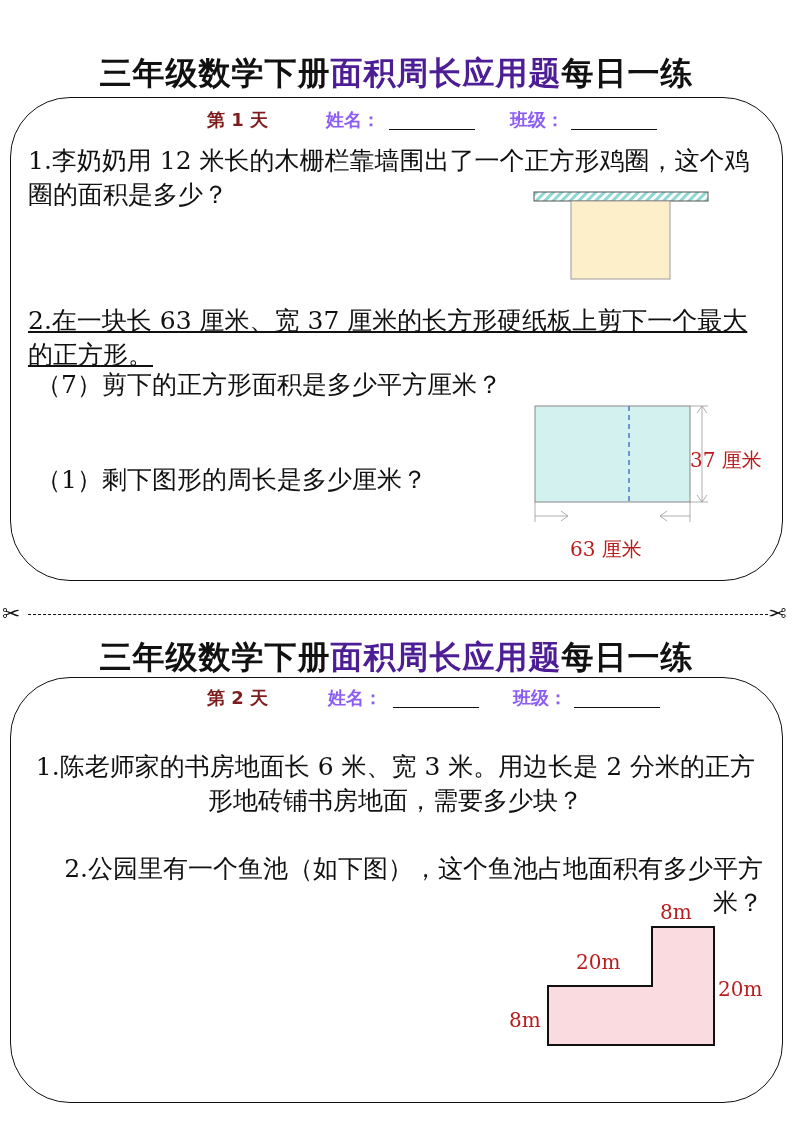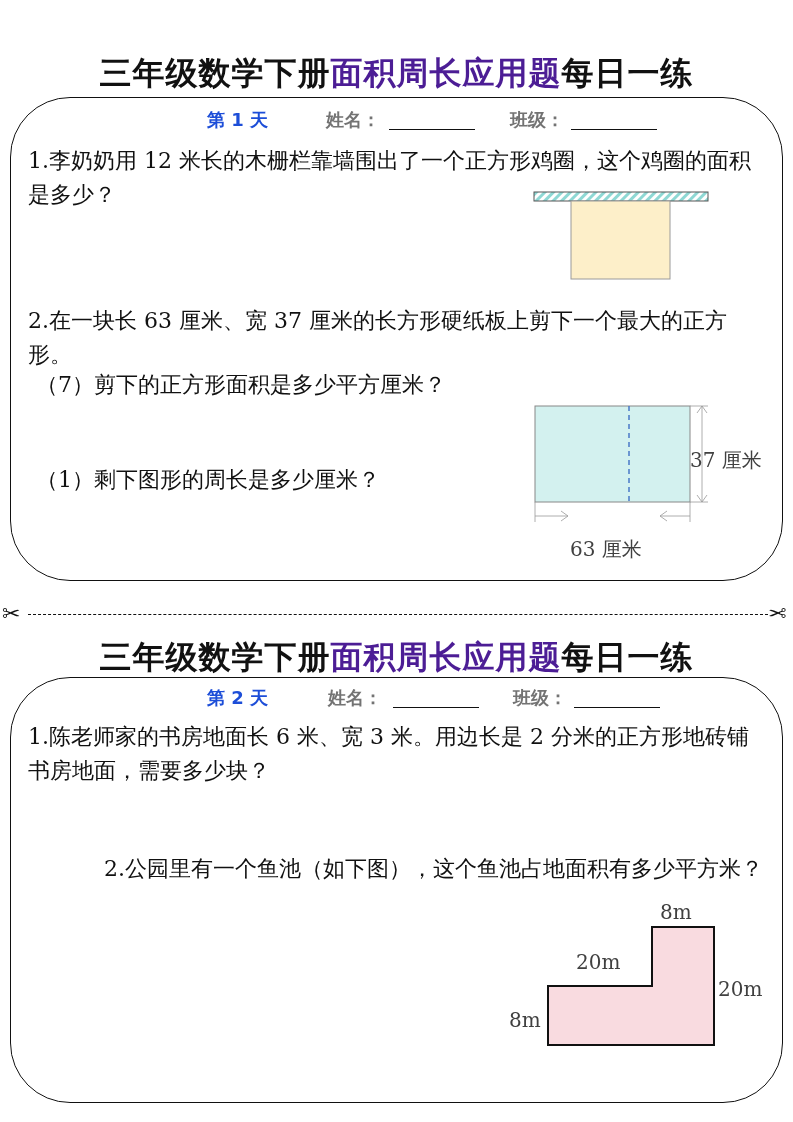--- a/index.html
+++ b/index.html
@@ -19,42 +19,42 @@
       background: transparent;
     }
     .card1 { top: 97px; height: 484px; }
     .card2 { top: 677px; height: 426px; }
 
     .header-row {
       position: absolute; left: 0; width: 773px; height: 30px;
       font-family: "DejaVu Sans", "Liberation Sans", sans-serif;
       font-size: 18px; font-weight: bold;
     }
-    .day { position: absolute; color: #1d4ed8; }
-    .lbl { position: absolute; color: #737373; font-family: Liberation Mono, monospace; }
+    .day { position: absolute; color: #7f1d1d; }
+    .lbl { position: absolute; color: #8b5cf6; font-family: Liberation Mono, monospace; }
     .blank { position: absolute; border-bottom: 1.5px solid #111; height: 20px; }
 
     .q {
       position: absolute; left: 28px; width: 735px;
-      font-size: 22px; line-height: 34px; color: #111;
+      font-size: 25px; line-height: 34px; color: #111;
       font-family: "DejaVu Serif", "Liberation Serif", serif;
     }
 
     .scissors {
       position: absolute; top: 603px; font-size: 22px; color: #111;
       font-family: "DejaVu Sans", sans-serif; line-height: 22px;
     }
     .cutline {
       position: absolute; left: 28px; top: 614px; width: 740px;
       border-top: 1.5px dashed #111;
     }
 
     .fig { position: absolute; }
     .dimlbl {
-      position: absolute; font-size: 20px; color: #404040;
+      position: absolute; font-size: 20px; color: #b91c1c;
       font-family: "DejaVu Serif", "Liberation Serif", serif; white-space: nowrap;
     }
   </style>
 </head>
 <body>
 
 <div class="title" style="top:52px;">
   <span>三年级数学下册</span><span class="hl">面积周长应用题</span><span>每日一练</span>
 </div>
 
@@ -74,21 +74,21 @@
   <defs>
     <pattern id="hatch" width="6" height="6" patternUnits="userSpaceOnUse" patternTransform="rotate(45)">
       <rect width="6" height="6" fill="#ffffff"></rect>
       <rect width="3" height="6" fill="#8ed8d4"></rect>
     </pattern>
   </defs>
   <rect x="4" y="4" width="174" height="9" fill="url(#hatch)" stroke="#555" stroke-width="1"></rect>
   <rect x="41" y="13" width="99" height="78" fill="#fdefc9" stroke="#9a9a9a" stroke-width="1"></rect>
 </svg>
 
-<div class="q" style="top:304px;">2.在一块长 63 厘米、宽 37 厘米的长方形硬纸板上剪下一个最大的正方形。</div>
+<div class="q" style="top:304px;text-decoration:underline;">2.在一块长 63 厘米、宽 37 厘米的长方形硬纸板上剪下一个最大的正方形。</div>
 <div class="q" style="top:368px;left:36px;">（7）剪下的正方形面积是多少平方厘米？</div>
 <div class="q" style="top:463px;left:36px;">（1）剩下图形的周长是多少厘米？</div>
 
 <svg class="fig" style="left:530px;top:400px;" width="180" height="125">
   <rect x="5" y="6" width="155" height="96" fill="#d3f1ef" stroke="#888" stroke-width="1"></rect>
   <line x1="99" y1="6" x2="99" y2="102" stroke="#4a78c8" stroke-width="1.5" stroke-dasharray="5,4"></line>
 
   <line x1="160" y1="6" x2="178" y2="6" stroke="#999" stroke-width="0.8"></line>
   <line x1="160" y1="102" x2="178" y2="102" stroke="#999" stroke-width="0.8"></line>
   <line x1="172" y1="6" x2="172" y2="102" stroke="#999" stroke-width="0.8"></line>
@@ -116,21 +116,21 @@
 <div class="card card2"></div>
 
 <div class="header-row" style="top:686px;left:10px;">
   <span class="day" style="left:197px;">第 2 天</span>
   <span class="lbl" style="left:318px;">姓名：</span>
   <span class="blank" style="left:383px;top:2px;width:86px;"></span>
   <span class="lbl" style="left:503px;">班级：</span>
   <span class="blank" style="left:564px;top:2px;width:86px;"></span>
 </div>
 
-<div class="q" style="top:720px;">1.陈老师家的书房地面长 6 米、宽 3 米。用边长是 2 分米的正方形地砖铺书房地面，需要多少块？</div>
+<div class="q" style="top:750px;text-align:center;">1.陈老师家的书房地面长 6 米、宽 3 米。用边长是 2 分米的正方形地砖铺书房地面，需要多少块？</div>
 <div class="q" style="top:852px;text-align:right;">2.公园里有一个鱼池（如下图），这个鱼池占地面积有多少平方米？</div>
 
 <svg class="fig" style="left:540px;top:920px;" width="185" height="130">
   <polygon points="8,66 112,66 112,7 174,7 174,125 8,125" fill="#f9dbe0" stroke="#111" stroke-width="2"></polygon>
 </svg>
 <div class="dimlbl" style="left:660px;top:900px;">8m</div>
 <div class="dimlbl" style="left:576px;top:950px;">20m</div>
 <div class="dimlbl" style="left:718px;top:977px;">20m</div>
 <div class="dimlbl" style="left:509px;top:1008px;">8m</div>
 

